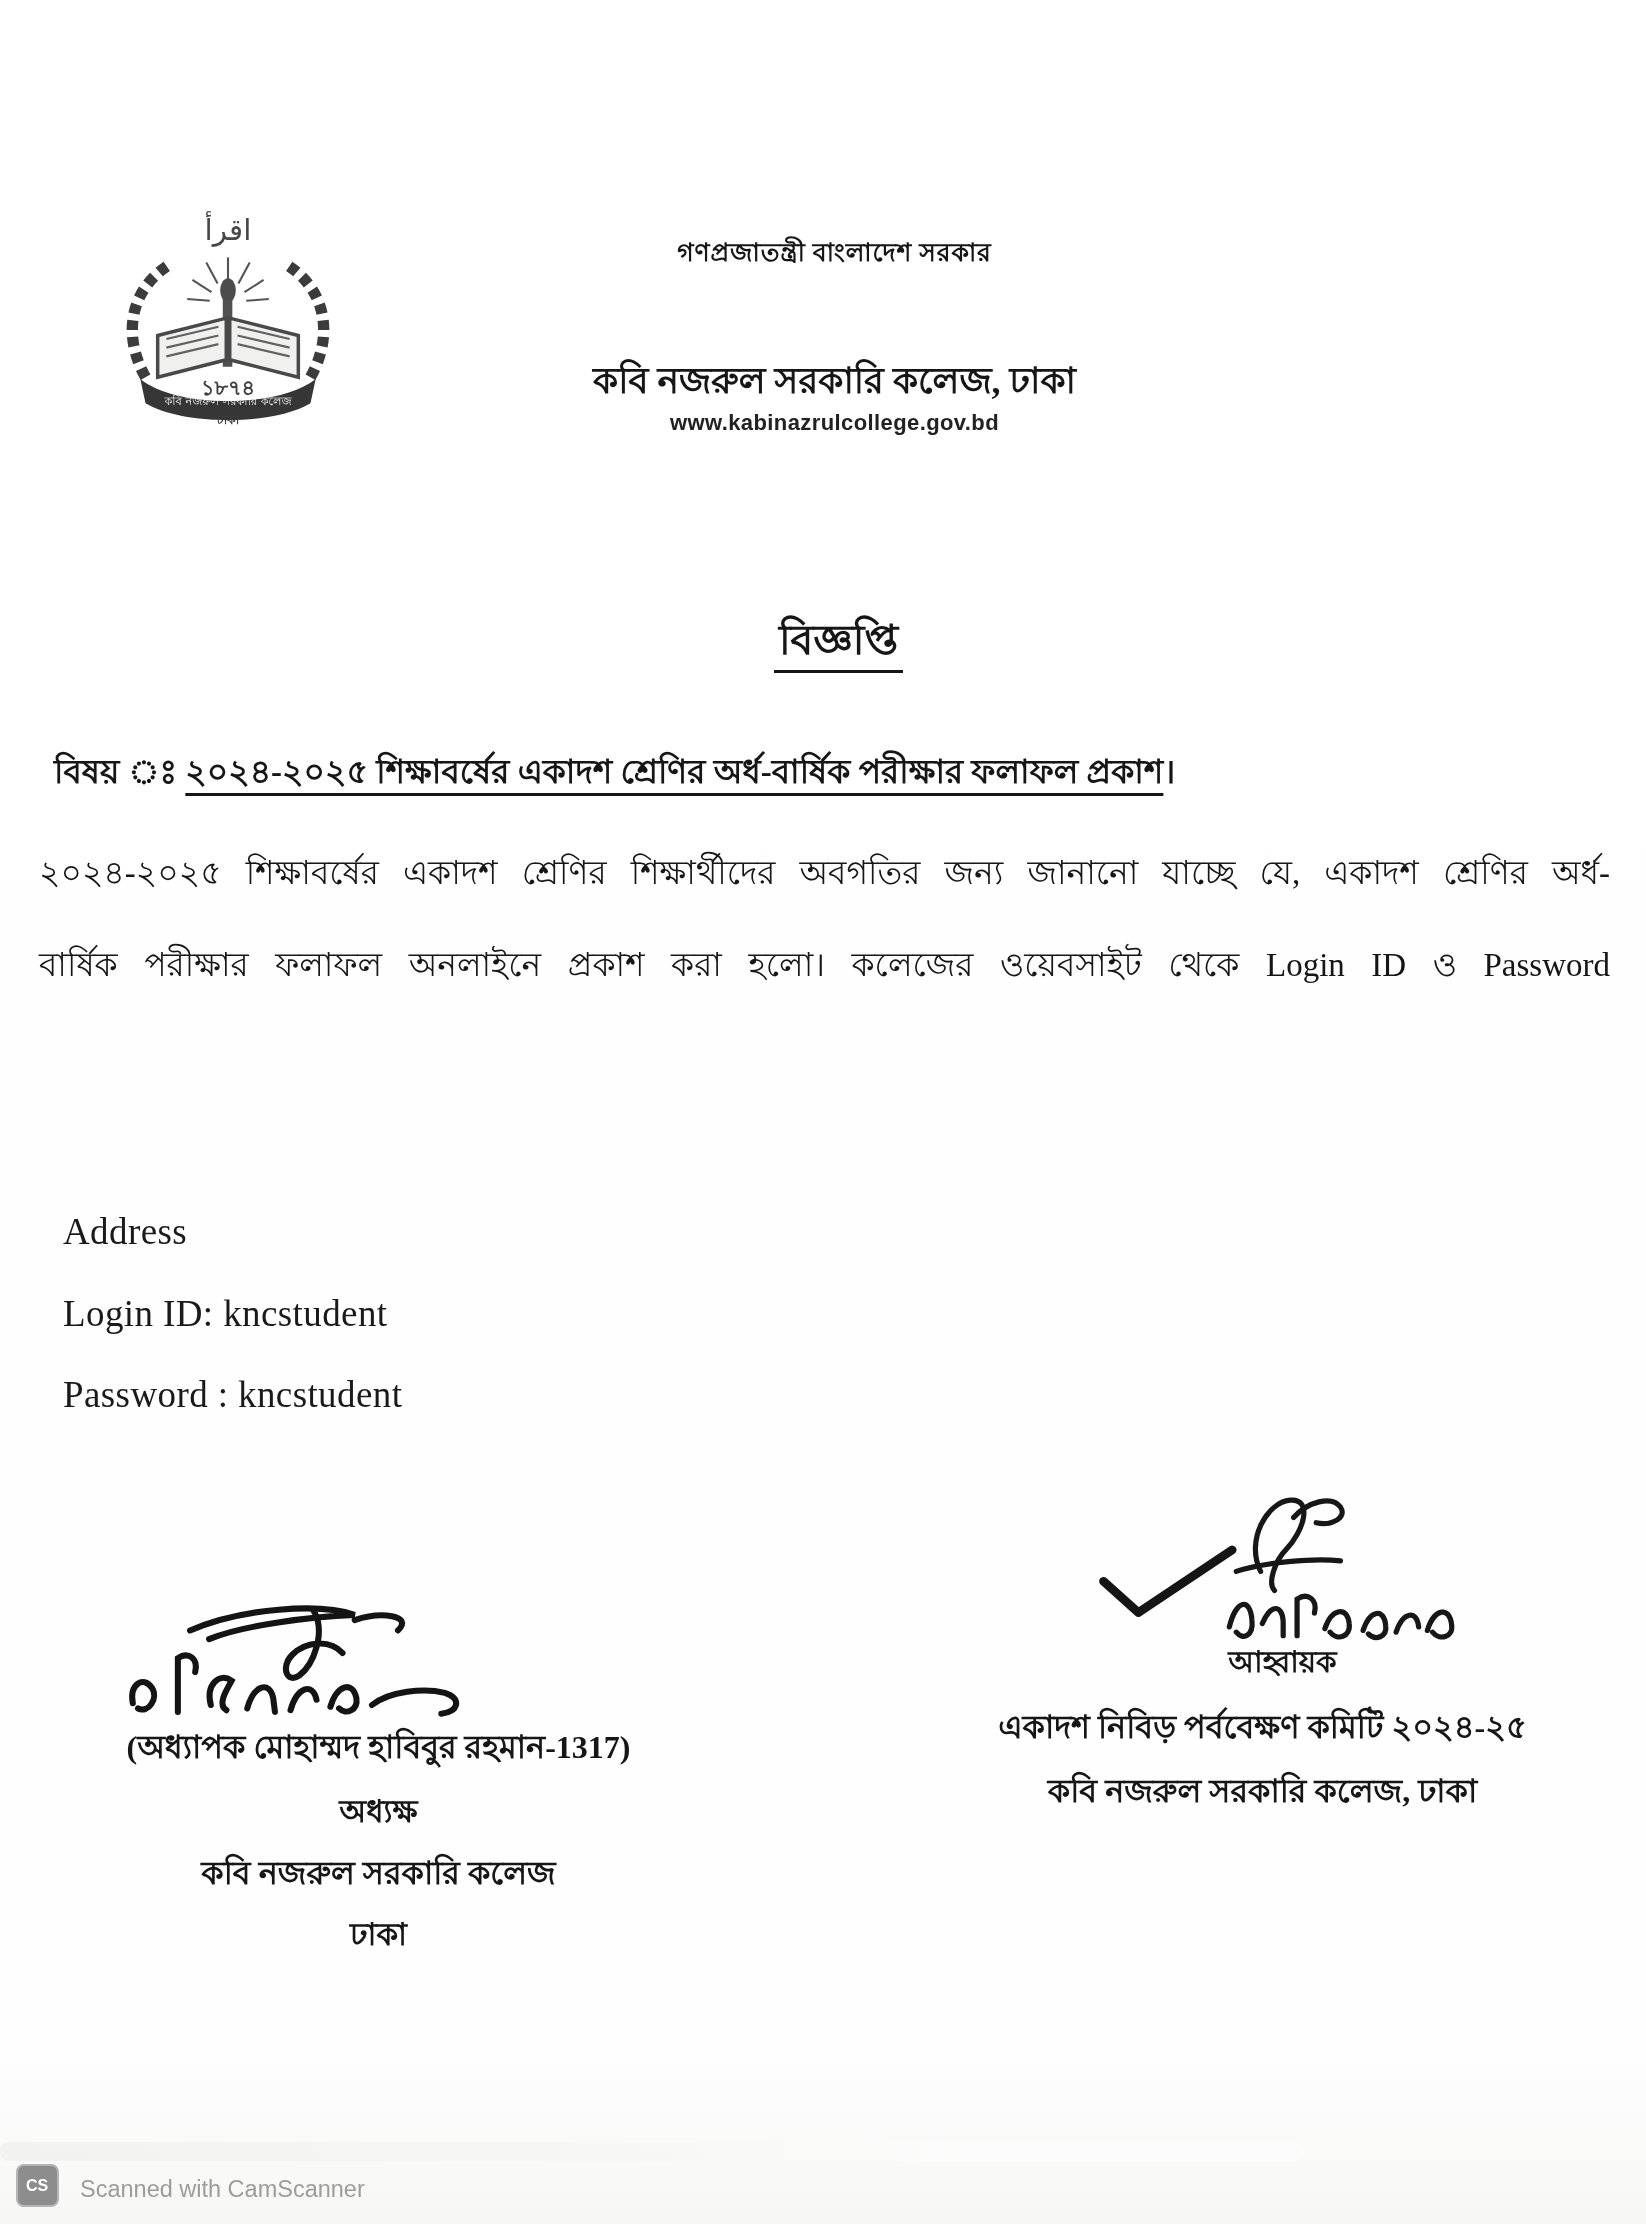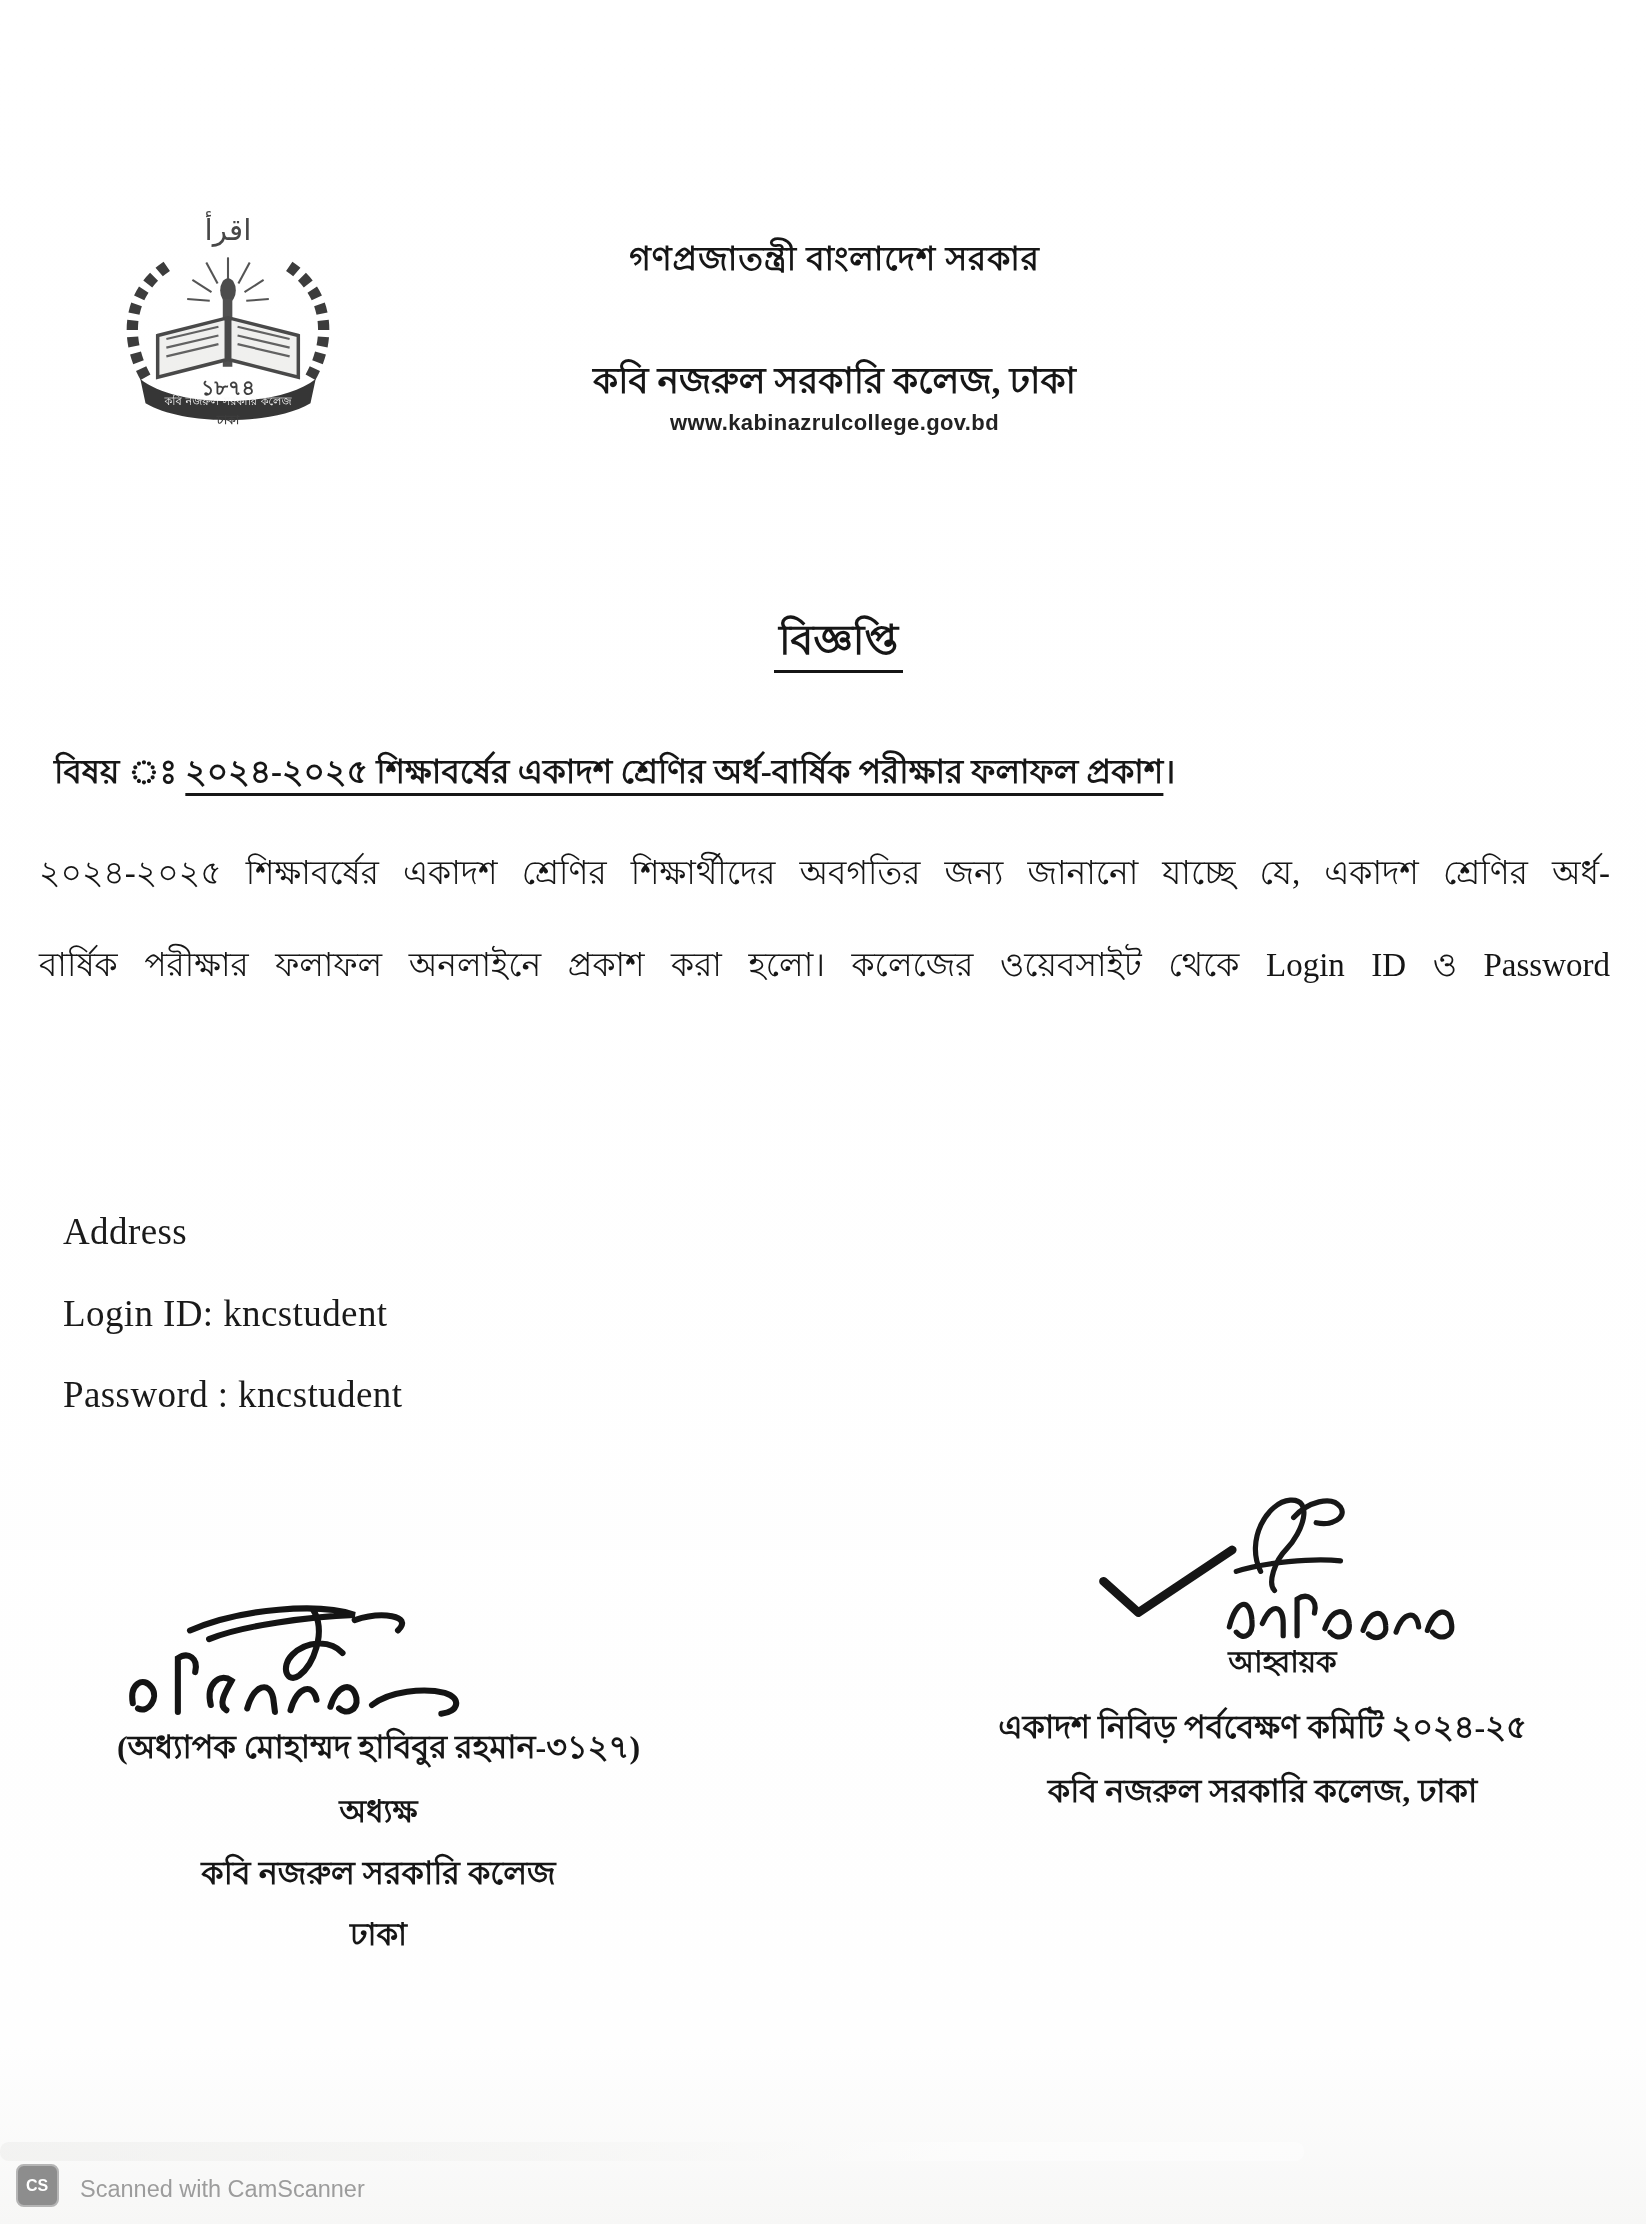--- a/index.html
+++ b/index.html
@@ -9,21 +9,21 @@
     font-family:"Liberation Serif","DejaVu Serif",serif;
     color:#161616;
     position:relative;
     overflow:hidden;
   }
   #page{position:absolute;inset:0;background:linear-gradient(180deg,#ffffff 0%,#fefefe 92%,#f7f7f6 100%);}
   .abs{position:absolute;}
 
   
   .hdr-center{left:365px;width:939px;text-align:center;}
-  .hdr1{top:233px;font-size:33px;font-weight:600;letter-spacing:0.9px;}
+  .hdr1{top:233px;font-size:25px;font-weight:600;letter-spacing:0.9px;}
   .hdr2{top:295px;font-size:33px;font-weight:600;}
   .hdr3{top:353px;font-size:36px;font-weight:700;}
   .site{top:410px;font-family:"Liberation Sans","DejaVu Sans",sans-serif;font-weight:700;font-size:22px;letter-spacing:0.4px;color:#222;}
   .date-line{top:445px;left:0;width:1499px;text-align:right;font-size:32px;font-weight:600;}
 
   
   .title{top:608px;left:0;width:1677px;text-align:center;font-size:41px;font-weight:700;}
   .title span{border-bottom:3.5px solid #151515;padding:0 5.2px 7px 5.2px;}
 
   
@@ -157,21 +157,21 @@
       <path d="M300,22 C330,12 368,16 350,34"></path>
       <path d="M44,118 C40,96 56,86 66,100 C74,112 62,130 50,124"></path>
       <path d="M96,128 L96,66 C108,58 120,66 116,82"></path>
       <path d="M134,120 C128,96 144,82 158,92 C150,106 142,120 152,126"></path>
       <path d="M176,124 C184,96 202,92 206,112 L208,128"></path>
       <path d="M226,126 C234,98 252,94 256,114"></path>
       <path d="M272,122 C280,96 298,92 302,112 C304,126 290,132 282,124"></path>
       <path d="M320,120 C340,104 380,100 404,106 C424,112 420,128 400,130"></path>
     </g>
   </svg>
-  <div class="abs sig-left-name">(অধ্যাপক মোহাম্মদ হাবিবুর রহমান-৩১২৭)</div>
+  <div class="abs sig-left-name">(অধ্যাপক মোহাম্মদ হাবিবুর রহমান-1317)</div>
   <div class="abs sig-left-title">অধ্যক্ষ</div>
   <div class="abs sig-left-org">কবি নজরুল সরকারি কলেজ</div>
   <div class="abs sig-left-city">ঢাকা</div>
 
   <div class="abs smudge"></div>
   <div class="abs cs-icon">
     <span>CS</span>
   </div>
   <div class="abs cs-text">Scanned with CamScanner</div>
 

